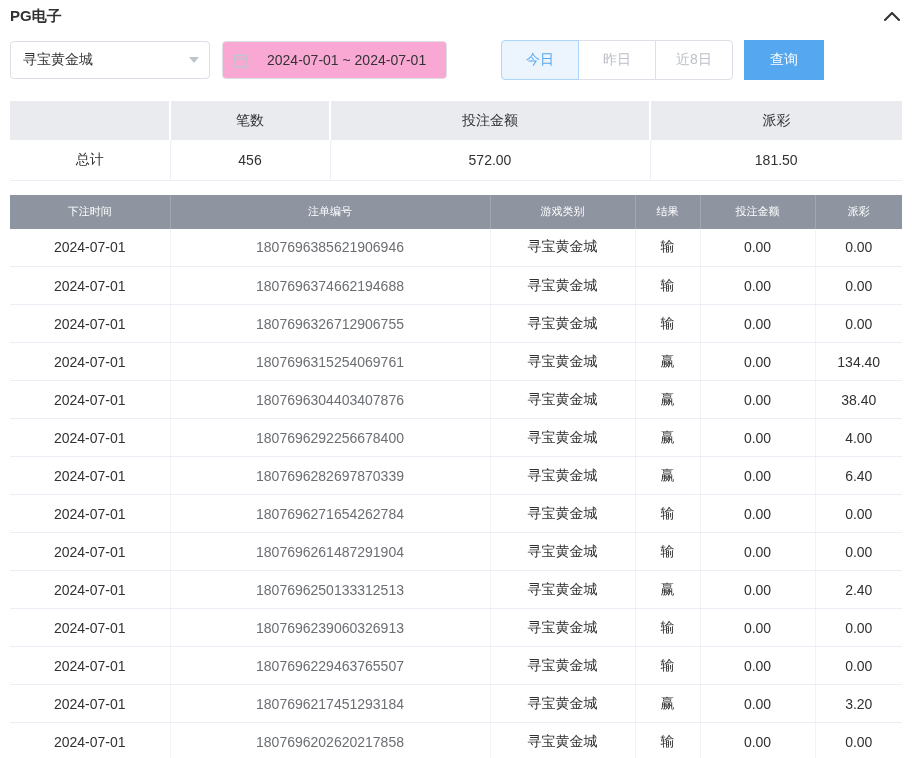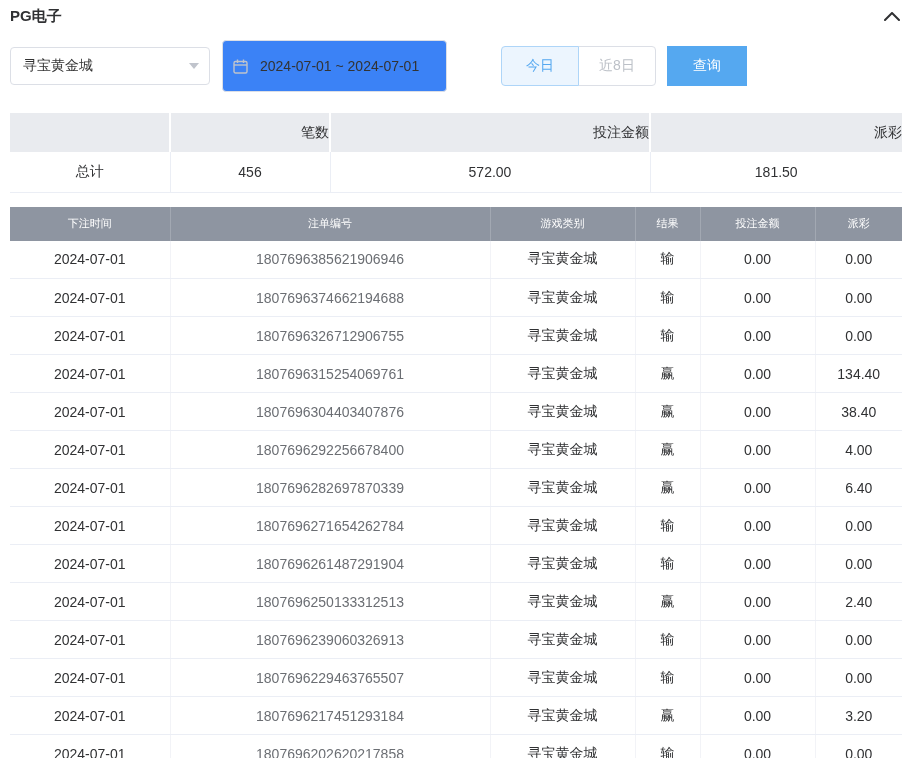--- a/index.html
+++ b/index.html
@@ -27,24 +27,24 @@
     border: 1px solid #dcdfe6; border-radius: 4px;
     display: flex; align-items: center; justify-content: space-between;
     padding: 0 10px 0 12px; font-size: 14px; color: #333; background: #fff;
     cursor: pointer;
   }
   .caret-down {
     width: 0; height: 0; border-left: 5px solid transparent;
     border-right: 5px solid transparent; border-top: 6px solid #c0c4cc;
   }
   .date-box {
-    width: 225px; height: 52px; margin-left: 12px;
+    width: 225px; height: 38px; margin-left: 12px;
     border: 1px solid #dcdfe6; border-radius: 4px;
-    display: flex; align-items: center; gap: 12px;
-    padding: 0 10px; font-size: 14px; color: #333; background: #3b82f6;
+    display: flex; align-items: center; gap: 19px;
+    padding: 0 10px; font-size: 14px; color: #333; background: #f9a8d4;
     cursor: pointer;
   }
   .btn-group { display: flex; margin-left: 10px; padding-left: 44px; }
   .quick-btn {
     min-width: 78px; height: 40px;
     border: 1px solid #dcdfe6; background: #fff; color: #bcc0c7;
     font-size: 14px; font-family: inherit; cursor: pointer; margin-left: -1px;
   }
   .quick-btn:first-child { margin-left: 0; border-radius: 4px 0 0 4px; }
   .quick-btn:last-child { border-radius: 0 4px 4px 0; }
@@ -56,21 +56,21 @@
     margin-left: 11px; min-width: 80px; height: 40px;
     background: #55a8f0; color: #fff; border: none; border-radius: 0;
     font-size: 14px; font-family: inherit; cursor: pointer;
   }
 
   
   table { border-collapse: collapse; table-layout: fixed; width: 892px; }
   .summary-table { margin-top: 21px; }
   .summary-table th {
     background: #e9ebef; height: 39px; font-weight: normal;
-    font-size: 14px; color: #303133; text-align: right;
+    font-size: 14px; color: #303133; text-align: center;
     border-right: 2px solid #fff;
   }
   .summary-table th:last-child { border-right: none; }
   .summary-table td {
     height: 40px; text-align: center; font-size: 14px; color: #303133;
     border-bottom: 1px solid #ebeef5; border-right: 1px solid #ebeef5;
     background: #fff;
   }
   .summary-table td:last-child { border-right: none; }
 
@@ -117,20 +117,21 @@
           <line x1="1" y1="6" x2="14" y2="6" stroke="#c0c4cc" stroke-width="1.4"></line>
           <line x1="4.5" y1="0.5" x2="4.5" y2="4" stroke="#c0c4cc" stroke-width="1.4"></line>
           <line x1="10.5" y1="0.5" x2="10.5" y2="4" stroke="#c0c4cc" stroke-width="1.4"></line>
         </svg>
       </span>
       <span>2024-07-01 ~ 2024-07-01</span>
     </div>
 
     <div class="btn-group">
       <button class="quick-btn active">今日</button>
+      <button class="quick-btn">昨日</button>
       <button class="quick-btn">近8日</button>
     </div>
 
     <button class="query-btn">查询</button>
   </div>
 
   <table class="summary-table">
     <colgroup>
       <col style="width:160px">
         <col style="width:160px">

